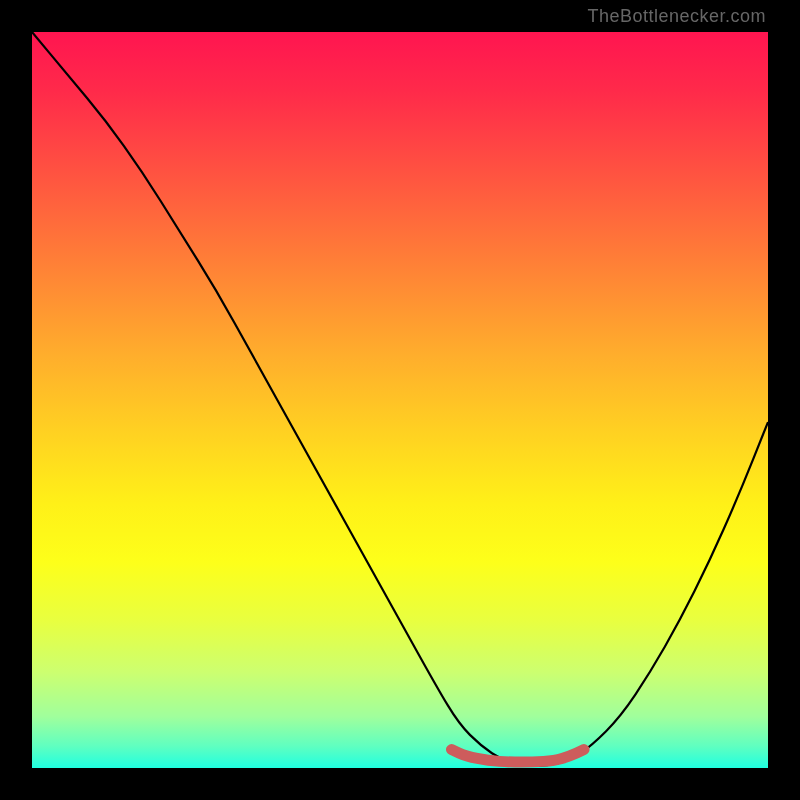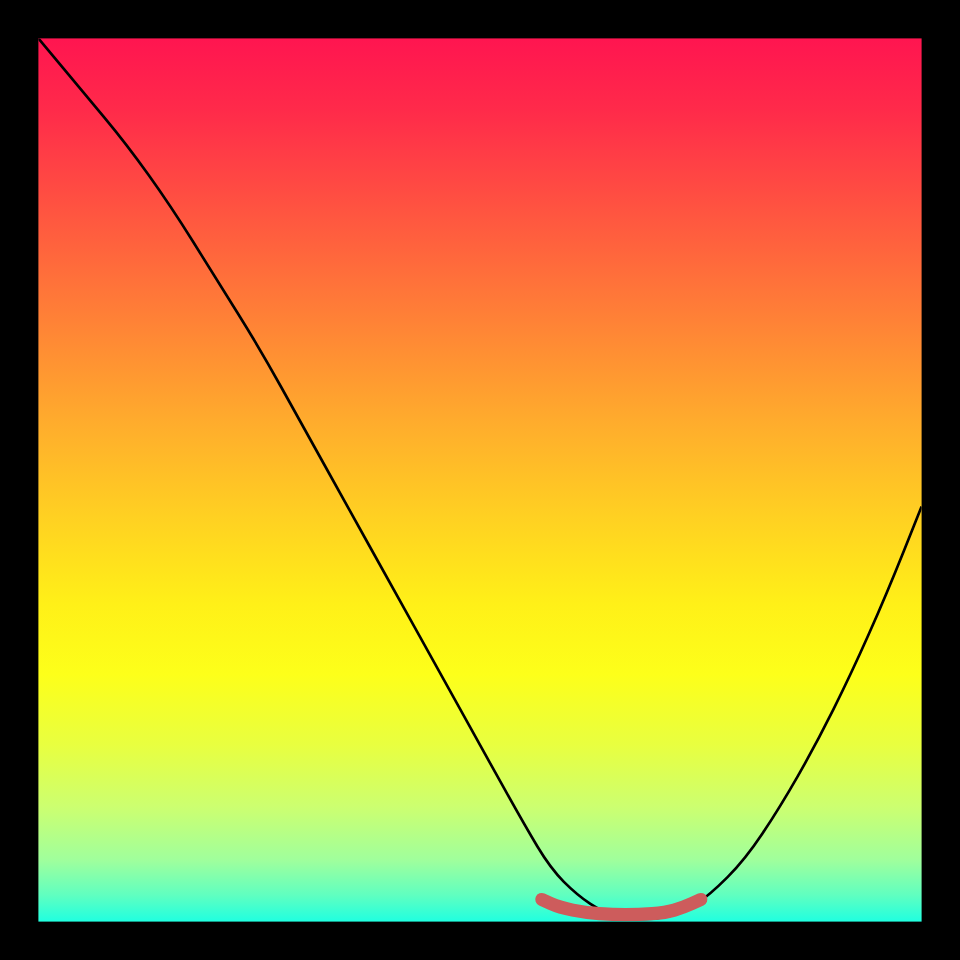--- a/index.html
+++ b/index.html
@@ -29,13 +29,14 @@
 <body>
 
 <div class="container">
   <div class="plot-area">
     <div class="gradient-bg"></div>
     <svg id="chart-svg" width="736" height="736" viewBox="0 0 736 736">
         <path d="M 0.00 0.00 Q 0.00 0.00 18.40 22.08 Q 36.80 44.16 55.20 66.24 Q 73.60 88.32 92.00 114.08 Q 110.40 139.84 128.80 169.28 Q 147.20 198.72 165.60 228.16 Q 184.00 257.60 202.40 290.72 Q 220.80 323.84 239.20 356.96 Q 257.60 390.08 276.00 423.20 Q 294.40 456.32 312.80 489.44 Q 331.20 522.56 349.60 555.68 Q 368.00 588.80 386.40 621.92 Q 404.80 655.04 415.84 673.44 Q 426.88 691.84 437.92 702.88 Q 448.96 713.92 460.00 721.28 Q 471.04 728.64 482.08 731.22 Q 493.12 733.79 504.16 733.79 Q 515.20 733.79 526.24 731.22 Q 537.28 728.64 548.32 721.28 Q 559.36 713.92 574.08 699.20 Q 588.80 684.48 603.52 662.40 Q 618.24 640.32 632.96 614.56 Q 647.68 588.80 662.40 559.36 Q 677.12 529.92 691.84 496.80 Q 706.56 463.68 721.28 426.88 T 736.00 390.08" stroke="#000000" stroke-width="2.2" fill="none"></path>
         <path d="M 419.52 717.60 Q 419.52 717.60 426.88 720.91 Q 434.24 724.22 445.28 726.43 Q 456.32 728.64 467.36 729.38 Q 478.40 730.11 489.44 730.11 Q 500.48 730.11 511.52 729.38 Q 522.56 728.64 529.92 726.43 Q 537.28 724.22 544.64 720.91 T 552.00 717.60" stroke="#cd5c5c" stroke-width="11" stroke-linecap="round" fill="none"></path>
       </svg>
   </div>
+  <div class="attribution">TheBottlenecker.com</div>
 </div>
 
 </body></html>

